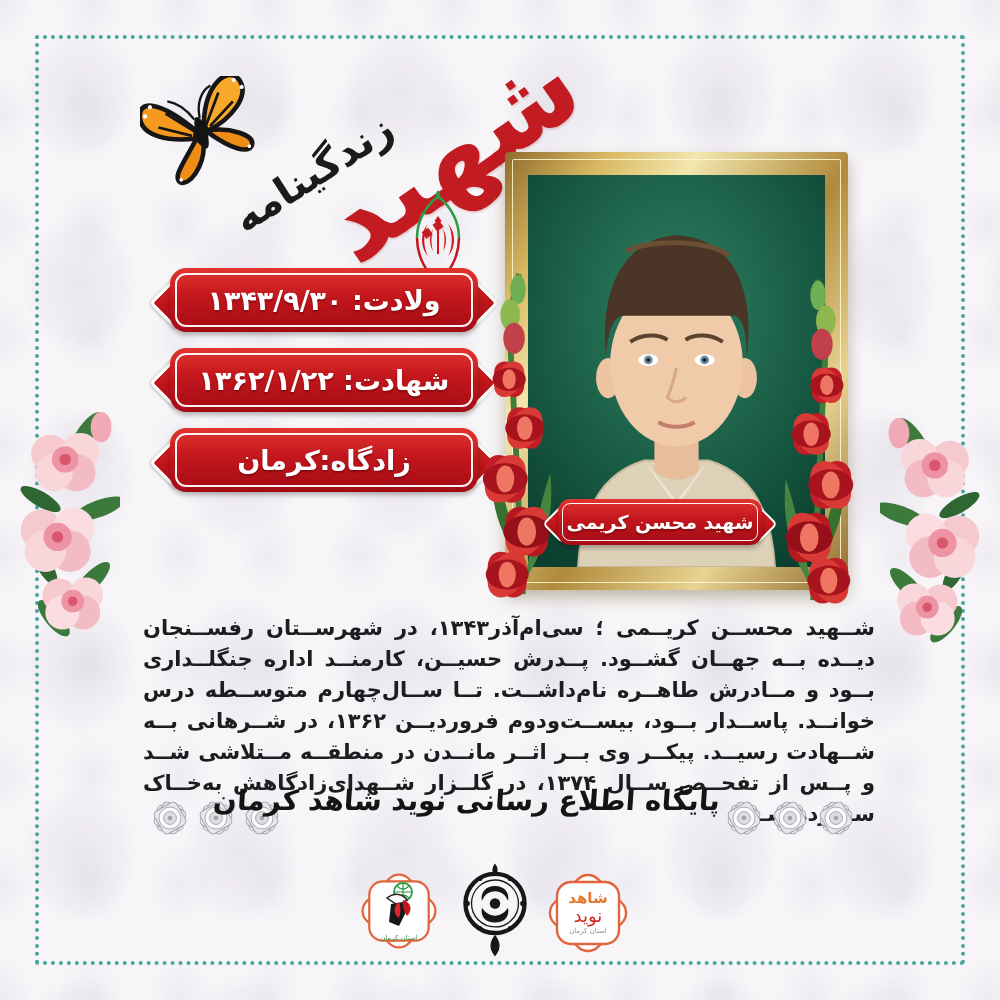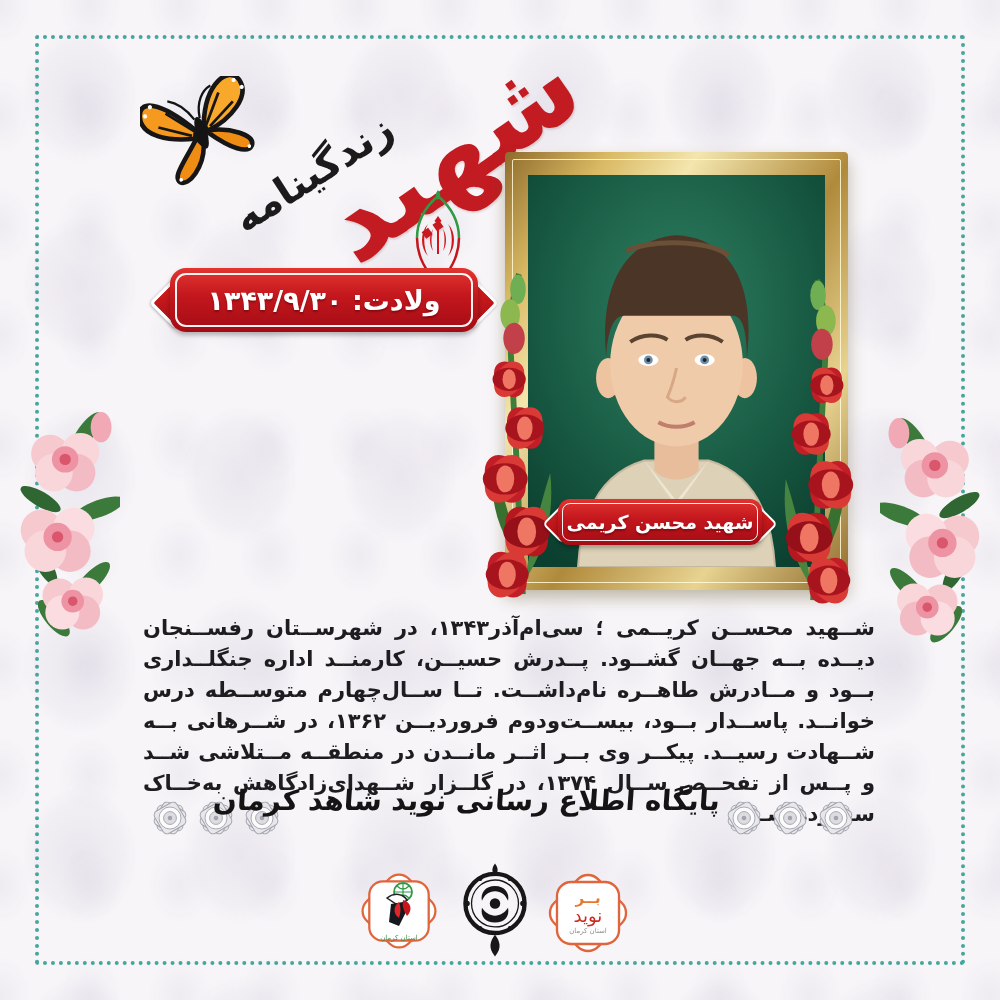--- a/index.html
+++ b/index.html
@@ -255,20 +255,32 @@
   <div class="title-red">شهید</div>
   <svg class="emblem">
       <use href="#sym-iran-emblem"></use>
     </svg>
 
   <div class="banner" id="banner-1">
     <span class="tip l"></span>
     <span class="tip r"></span>
     <span class="body"></span>
     <span class="label">ولادت: ۱۳۴۳/۹/۳۰</span>
+  </div>
+  <div class="banner" id="banner-2">
+    <span class="tip l"></span>
+    <span class="tip r"></span>
+    <span class="body"></span>
+    <span class="label">شهادت: ۱۳۶۲/۱/۲۲</span>
+  </div>
+  <div class="banner" id="banner-3">
+    <span class="tip l"></span>
+    <span class="tip r"></span>
+    <span class="body"></span>
+    <span class="label">زادگاه:کرمان</span>
   </div>
 
   <div class="frame">
     <div class="photo">
       <svg viewBox="0 0 300 390" preserveAspectRatio="xMidYMid slice">
         <defs>
           <radialGradient id="pg" cx="50%" cy="35%" r="75%">
             <stop offset="0%" stop-color="#2f8162"></stop>
               <stop offset="60%" stop-color="#185a43"></stop>
               <stop offset="100%" stop-color="#0b3f2f"></stop>
@@ -361,19 +373,19 @@
 
   <svg class="logo logo-medallion">
       <use href="#sym-medallion"></use>
     </svg>
 
   <div class="logo logo-navid">
     <svg class="frame-svg">
         <use href="#sym-octofoil"></use>
       </svg>
     <div class="inner">
-      <div class="t1">بــر</div>
+      <div class="t1">شاهد</div>
       <div class="t2">نوید</div>
       <div class="cap">استان کرمان</div>
     </div>
   </div>
 
 </div>
 
 </body></html>

